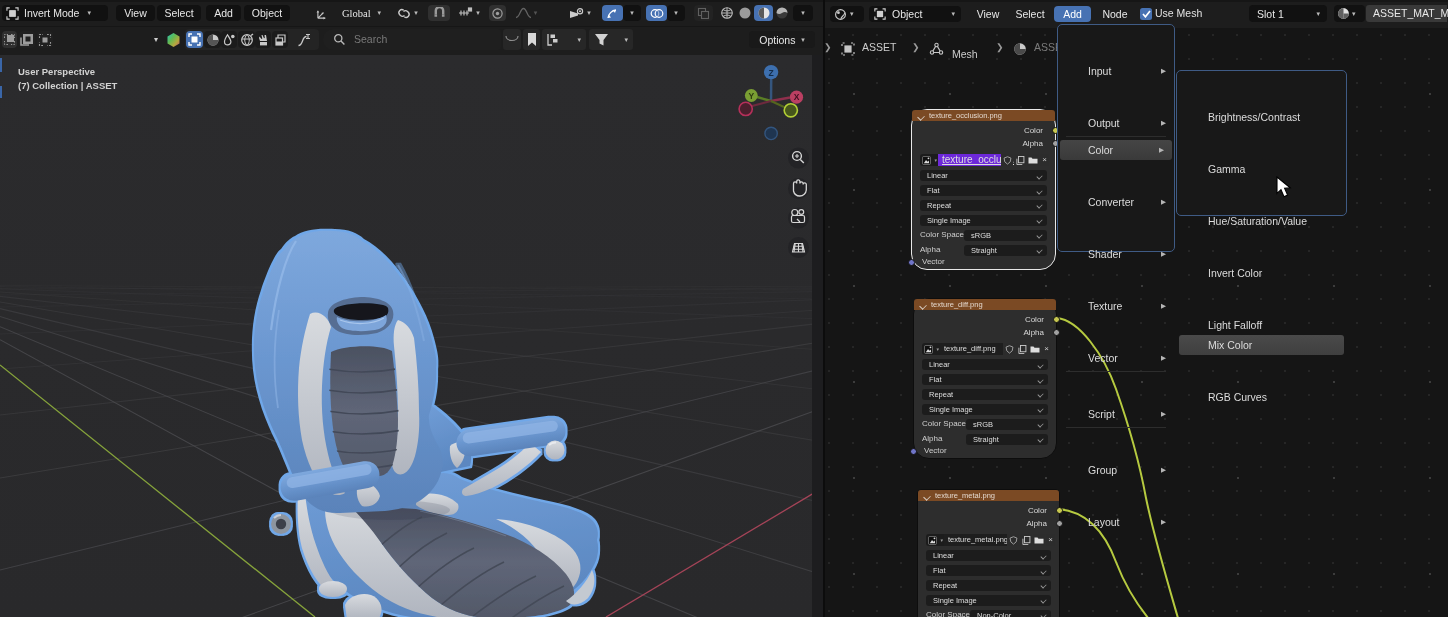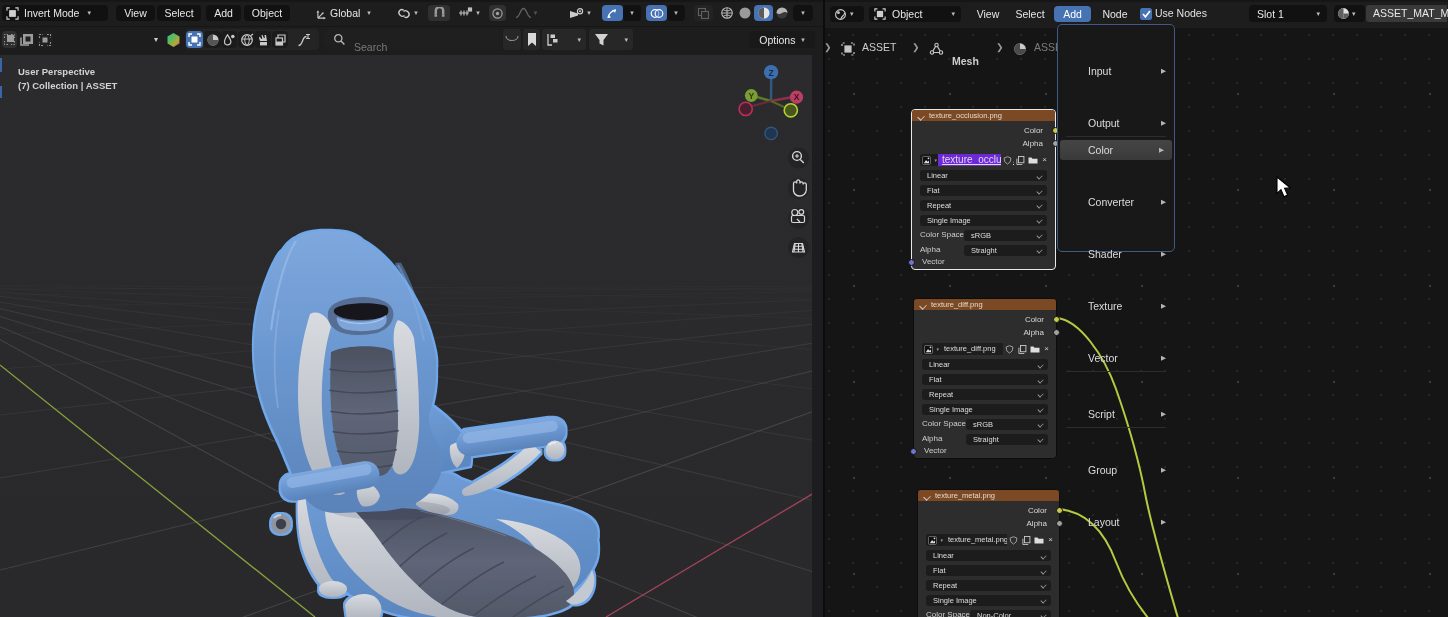--- a/index.html
+++ b/index.html
@@ -3,21 +3,21 @@
 <meta charset="utf-8">
 <style>
 html,body{margin:0;padding:0;background:#101010;}
 *{box-sizing:border-box;}
 body{width:1448px;height:617px;overflow:hidden;position:relative;font-family:"Liberation Sans",sans-serif;}
 .abs{position:absolute;}
 .btn{position:absolute;background:#111;border-radius:4px;color:#e7e7e7;font-size:10.5px;display:flex;align-items:center;justify-content:center;}
 .menu-item{height:20px;line-height:20px;color:#dcdcdc;font-size:10.5px;padding-left:30px;position:relative;margin-top:32px;}
 .menu-item .arr{position:absolute;right:8px;top:0;color:#b5b5b5;font-size:6.5px;}
 .sep{height:1px;background:#2d2d2d;margin:3px 8px;}
-.nodewrap{position:absolute;background:#2d2d2d;border:1px solid #0d0d0d;border-radius:4px;}
+.nodewrap{position:absolute;background:#2d2d2d;border:1px solid #0d0d0d;border-radius:16px;}
 .nhead{height:11px;background:#7b4a24;border-radius:3px 3px 0 0;color:#e3d7cd;font-size:7.5px;line-height:11px;padding-left:17px;position:relative;}
 .nhead:before{content:"";position:absolute;left:6px;top:3.5px;width:5px;height:5px;border-left:1.4px solid #d9cfc6;border-bottom:1.4px solid #d9cfc6;transform:rotate(-45deg) scale(1,.8);}
 .sock{position:absolute;width:7px;height:7px;border-radius:50%;border:1px solid #111;}
 .outlab{position:absolute;right:12px;color:#d8d8d8;font-size:8px;line-height:9px;}
 .dd{position:absolute;left:8px;right:8px;height:11px;background:#1c1c1c;border-radius:3px;color:#dfdfdf;font-size:7.5px;line-height:11px;padding-left:7px;}
 .dd:after{content:"";position:absolute;right:5px;top:3.5px;width:4px;height:4px;border-left:1.2px solid #9a9a9a;border-bottom:1.2px solid #9a9a9a;transform:rotate(-45deg) scale(1,.75);}
 .nlab{position:absolute;color:#cfcfcf;font-size:8px;line-height:11px;}
 </style>
 </head>
 <body>
@@ -217,21 +217,21 @@
   </div>
   <div class="btn" style="left:116px;top:5px;width:39px;height:16px;">View</div>
   <div class="btn" style="left:157px;top:5px;width:44px;height:16px;">Select</div>
   <div class="btn" style="left:206px;top:5px;width:35px;height:16px;">Add</div>
   <div class="btn" style="left:244px;top:5px;width:46px;height:16px;">Object</div>
   <div class="btn" style="left:313px;top:5px;width:75px;height:16px;justify-content:flex-start;padding-left:3px;background:none;">
     <svg width="14" height="13" viewBox="0 0 15 14">
         <path d="M2 12 L2 4 M2 12 L10 12 M2 12 L8 6" stroke="#c8c8c8" fill="none" stroke-width="1.2"></path>
         <path d="M2 4l-1.5 2h3zM10 12l-2-1.5v3zM8 6l-2.4.4 1.8 1.8z" fill="#c8c8c8"></path>
       </svg>
-    <span style="margin-left:0;">Global</span>
+    <span style="margin-left:12px;font-family:Liberation Serif, serif;">Global</span>
       <span style="margin-left:7px;color:#bbb;font-size:7px;">▾</span>
   </div>
   <div class="btn" style="left:391px;top:5px;width:33px;height:16px;background:none;">
     <svg width="14" height="13" viewBox="0 0 14 13">
         <path d="M6.5 4.5a3 3 0 0 1 4 0l1 1a3 3 0 0 1-4.2 4.2" stroke="#c9c9c9" fill="none" stroke-width="1.4"></path>
         <path d="M7.5 8.5a3 3 0 0 1-4 0l-1-1a3 3 0 0 1 4.2-4.2" stroke="#c9c9c9" fill="none" stroke-width="1.4"></path>
       </svg>
     <span style="margin-left:3px;color:#bbb;font-size:7px;">▾</span>
   </div>
   <div class="btn" style="left:428px;top:5px;width:22px;height:16px;background:#303030;">
@@ -405,21 +405,21 @@
     <svg width="15" height="14" viewBox="0 0 15 14">
         <path d="M1.5 12.5c5 0 3-9 8-9" stroke="#c9c9c9" fill="none" stroke-width="1.3"></path>
         <path d="M9 1.5h4M9 5.5h4M11 1.5v4" stroke="#c9c9c9" stroke-width="1.1"></path>
       </svg>
   </div>
   <div class="abs" style="left:323px;top:29px;width:178px;height:21px;background:#1f1f1f;border-radius:10px 3px 3px 10px;">
     <svg class="abs" style="left:10px;top:4px;" width="13" height="13" viewBox="0 0 13 13">
         <circle cx="5.3" cy="5.3" r="3.6" stroke="#b9b9b9" fill="none" stroke-width="1.3"></circle>
         <path d="M8 8l3.4 3.4" stroke="#b9b9b9" stroke-width="1.4"></path>
       </svg>
-    <span class="abs" style="left:31px;top:4px;color:#797979;font-size:10.5px;margin-top:8px;">Search</span>
+    <span class="abs" style="left:31px;top:4px;color:#797979;font-size:10.5px;">Search</span>
   </div>
   <div class="abs" style="left:503px;top:29px;width:18px;height:21px;background:#272727;border-radius:3px;">
     <svg class="abs" style="left:2px;top:6px;" width="14" height="10" viewBox="0 0 14 10">
         <path d="M1 1c0 6 12 6 12 0" stroke="#8f8f8f" fill="none" stroke-width="1.2"></path>
       </svg>
   </div>
   <div class="abs" style="left:523px;top:29px;width:17px;height:21px;background:#272727;border-radius:3px;">
     <svg class="abs" style="left:3.5px;top:3px;" width="10" height="15" viewBox="0 0 10 15">
         <path d="M1 1h8v13L5 10.5 1 14z" fill="#d9d9d9"></path>
       </svg>
@@ -468,21 +468,21 @@
     </div>
     <div class="btn" style="left:146px;top:6px;width:36px;height:16px;background:none;">View</div>
     <div class="btn" style="left:185px;top:6px;width:42px;height:16px;background:none;">Select</div>
     <div class="btn" style="left:230px;top:6px;width:37px;height:16px;background:#4772b3;color:#fff;">Add</div>
     <div class="btn" style="left:271px;top:6px;width:40px;height:16px;background:none;">Node</div>
     <div class="abs" style="left:316px;top:8px;width:12px;height:12px;background:#4772b3;border-radius:2.5px;">
       <svg class="abs" style="left:1.5px;top:2px;" width="9" height="8" viewBox="0 0 9 8">
           <path d="M1 4l2.4 2.8L8 1" stroke="#fff" fill="none" stroke-width="1.7"></path>
         </svg>
     </div>
-    <div class="abs" style="left:331px;top:7px;color:#e2e2e2;font-size:10.5px;">Use Nodes</div>
+    <div class="abs" style="left:331px;top:7px;color:#e2e2e2;font-size:10.5px;">Use Mesh</div>
     <div class="btn" style="left:425px;top:5px;width:78px;height:17px;justify-content:flex-start;padding-left:8px;">Slot 1<span style="position:absolute;right:7px;color:#bbb;font-size:7px;">▾</span></div>
     <div class="btn" style="left:510px;top:5px;width:31px;height:17px;justify-content:flex-start;padding-left:3px;">
       <svg width="13" height="13" viewBox="0 0 14 14">
           <circle cx="7" cy="7" r="5.8" fill="#e2e2e2"></circle>
           <path d="M7 1.2A5.8 5.8 0 0 0 7 12.8L7 7z" fill="#606060"></path>
           <path d="M7 7h5.8A5.8 5.8 0 0 1 7 12.8z" fill="#606060"></path>
         </svg>
       <span style="margin-left:2px;color:#bbb;font-size:7px;">▾</span>
     </div>
     <div class="abs" style="left:542px;top:5px;width:81px;height:17px;background:#393939;border-radius:3px 0 0 3px;color:#e8e8e8;font-size:10.5px;line-height:17px;padding-left:7px;">ASSET_MAT_M</div>
@@ -497,21 +497,21 @@
         </g>
       </svg>
     <span class="abs" style="left:38px;top:1px;">ASSET</span>
     <span class="abs" style="left:88px;top:2px;color:#9a9a9a;font-size:9px;">❯</span>
     <svg class="abs" style="left:105px;top:2px;" width="15" height="14" viewBox="0 0 15 14">
         <path d="M7.5 3L3 10.5h9z" stroke="#c5c5c5" fill="none" stroke-width="1.2"></path>
         <circle cx="7.5" cy="3" r="1.7" fill="#1d1d1d" stroke="#c5c5c5" stroke-width="1.1"></circle>
         <circle cx="3" cy="10.5" r="1.7" fill="#1d1d1d" stroke="#c5c5c5" stroke-width="1.1"></circle>
         <circle cx="12" cy="10.5" r="1.7" fill="#1d1d1d" stroke="#c5c5c5" stroke-width="1.1"></circle>
       </svg>
-    <span class="abs" style="left:128px;top:15px;font-weight:bold;">Mesh</span>
+    <span class="abs" style="left:128px;top:8px;">Mesh</span>
     <span class="abs" style="left:172px;top:2px;color:#9a9a9a;font-size:9px;">❯</span>
     <svg class="abs" style="left:189px;top:2px;" width="14" height="14" viewBox="0 0 14 14">
         <circle cx="7" cy="7" r="5.8" fill="#c9c9c9"></circle>
         <path d="M7 1.2A5.8 5.8 0 0 0 7 12.8L7 7z" fill="#4a4a4a"></path>
         <path d="M7 7h5.8A5.8 5.8 0 0 1 7 12.8z" fill="#4a4a4a"></path>
       </svg>
     <span class="abs" style="left:210px;top:1px;opacity:.55;white-space:nowrap;">ASSET_MAT_MR</span>
   </div>
 
   <svg class="abs" style="left:0;top:0;" width="624" height="617" viewBox="0 0 624 617">
@@ -659,20 +659,29 @@
       <div class="menu-item">Shader<span class="arr">▶</span></div>
       <div class="menu-item">Texture<span class="arr">▶</span></div>
       <div class="menu-item">Vector<span class="arr">▶</span></div>
       <div class="sep"></div>
       <div class="menu-item">Script<span class="arr">▶</span></div>
       <div class="sep"></div>
       <div class="menu-item">Group<span class="arr">▶</span></div>
       <div class="menu-item">Layout<span class="arr">▶</span></div>
     </div>
 
+    <div class="abs" style="left:352px;top:70px;width:171px;height:146px;background:#181818;border:1px solid #3f5b85;border-radius:5px;padding-top:4px;">
+      <div class="menu-item" style="padding-left:31px;">Brightness/Contrast</div>
+      <div class="menu-item" style="padding-left:31px;">Gamma</div>
+      <div class="menu-item" style="padding-left:31px;">Hue/Saturation/Value</div>
+      <div class="menu-item" style="padding-left:31px;">Invert Color</div>
+      <div class="menu-item" style="padding-left:31px;">Light Falloff</div>
+      <div class="menu-item" style="background:linear-gradient(#4a4a4a,#3f3f3f);border-radius:3px;margin:0 2px;padding-left:29px;">Mix Color</div>
+      <div class="menu-item" style="padding-left:31px;">RGB Curves</div>
+    </div>
 
     <svg class="abs" style="left:451px;top:176px;" width="22" height="24" viewBox="0 0 22 24">
       <path d="M2 1l0 16.5 4-3.8 3 7 3.6-1.6-3-6.8 5.6-.4z" fill="#fff" stroke="#000" stroke-width="1.1"></path>
     </svg>
   </div>
 </div>
 <div class="abs" style="left:812px;top:55px;width:11px;height:562px;background:#1d1d1f;"></div>
 <div class="abs" style="left:823px;top:0;width:2px;height:617px;background:#0c0c0c;"></div>
 
 </body></html>

